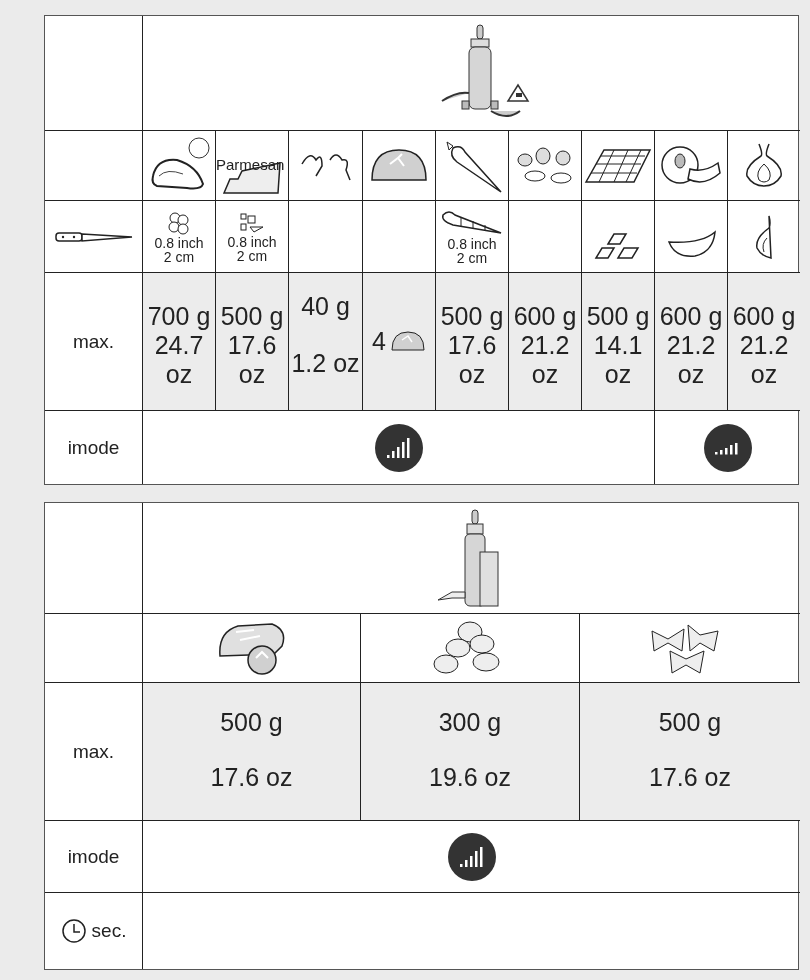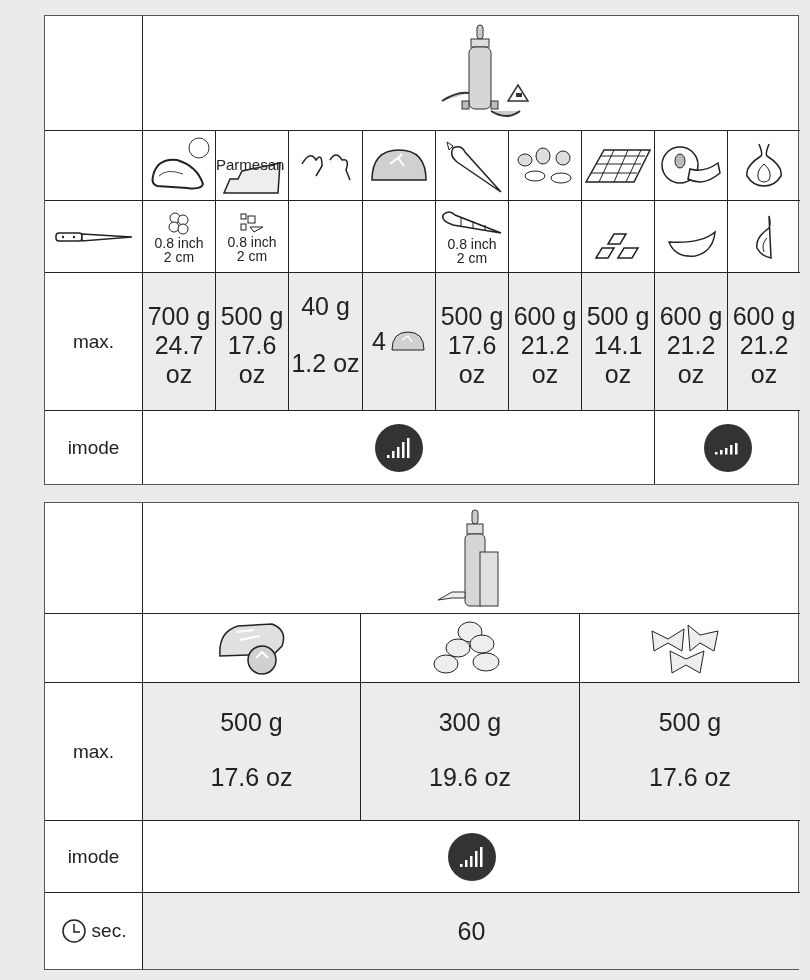--- a/index.html
+++ b/index.html
@@ -310,16 +310,13 @@
     </div>
   </div>
 
   <div class="cell label" style="left:0;top:390px;width:98px;height:76px;border-bottom:none;">
     <svg width="26" height="26" viewBox="0 0 26 26" style="margin-right:5px;">
         <circle cx="13" cy="13" r="11" fill="#fff" stroke="#222" stroke-width="1.5"></circle>
         <path d="M13 6 L13 14 L19 14" stroke="#222" stroke-width="1.5" fill="none"></path>
       </svg>
     <span>sec.</span>
   </div>
-  <div class="cell gray val" style="left:98px;top:390px;width:657px;height:76px;border-right:none;border-bottom:none;">
-    <span>60</span>
-  </div>
 </div>
 
 </body></html>

